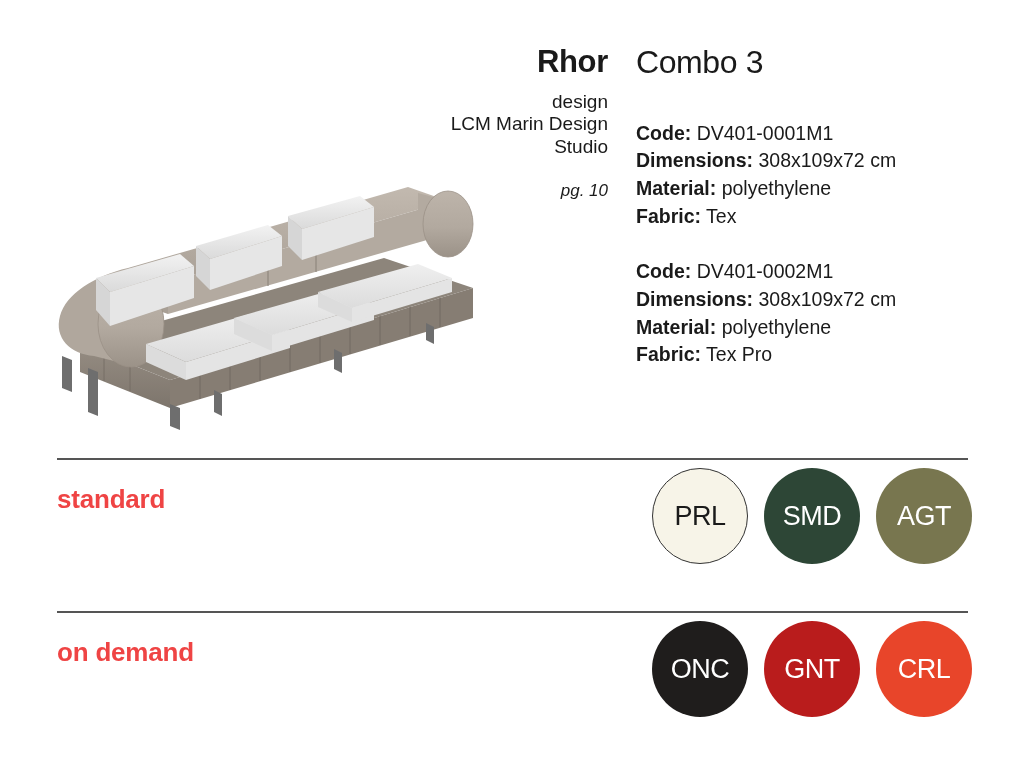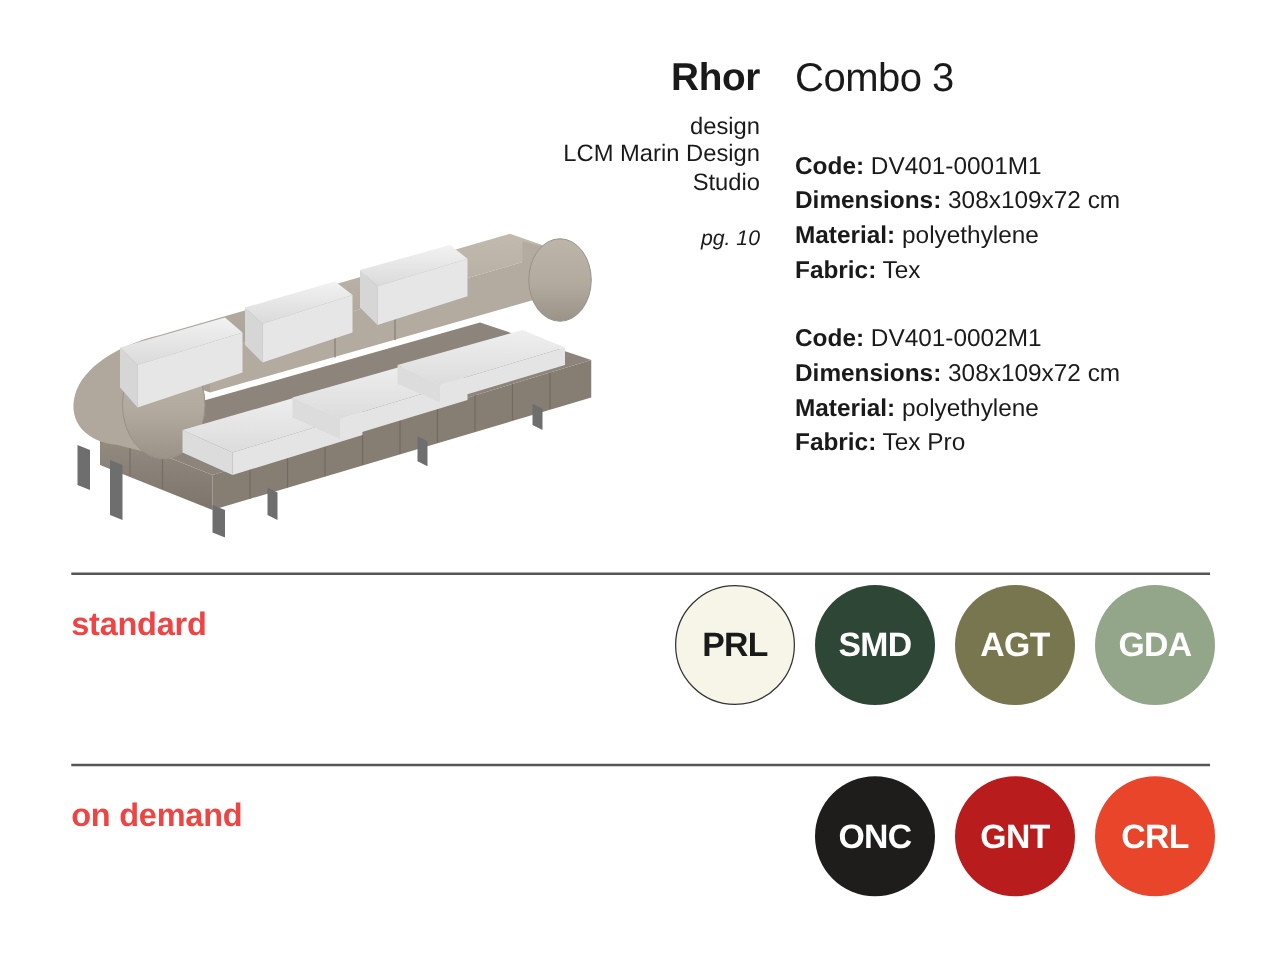--- a/index.html
+++ b/index.html
@@ -66,21 +66,21 @@
     font-size:26px;font-weight:bold;color:#ef4444;letter-spacing:-0.2px;
   }
 
   .swatches{
     position:absolute;right:52px;top:6px;
     display:flex;flex-direction:row;align-items:center;gap:16px;
   }
   .swatch{
     width:96px;height:96px;border-radius:50%;
     display:flex;align-items:center;justify-content:center;
-    font-size:27px;font-weight:bold;letter-spacing:-0.5px;
+    font-size:27px;font-weight:normal;letter-spacing:-0.5px;
     box-sizing:border-box;
   }
   .swatch.outlined{border:1px solid #333333;}
 </style>
 </head>
 <body>
 
 <div class="page">
 
   <div class="top">
@@ -252,23 +252,20 @@
     <div class="swatches">
       <div class="swatch outlined" style="background: rgb(247, 244, 232); color: rgb(26, 26, 26); border: 1px solid rgb(51, 51, 51);">
         <span>PRL</span>
       </div>
       <div class="swatch" style="background: rgb(45, 70, 54); color: rgb(255, 255, 255);">
         <span>SMD</span>
       </div>
       <div class="swatch" style="background: rgb(120, 118, 79); color: rgb(255, 255, 255);">
         <span>AGT</span>
       </div>
-      <div class="swatch" style="background: rgb(147, 166, 138); color: rgb(255, 255, 255);">
-        <span>GDA</span>
-      </div>
     </div>
   </div>
 
   <div class="rule r2"></div>
   <div class="colorsec s2">
     <div class="sec-label">on demand</div>
     <div class="swatches">
       <div class="swatch" style="background: rgb(31, 29, 28); color: rgb(255, 255, 255);">
         <span>ONC</span>
       </div>

